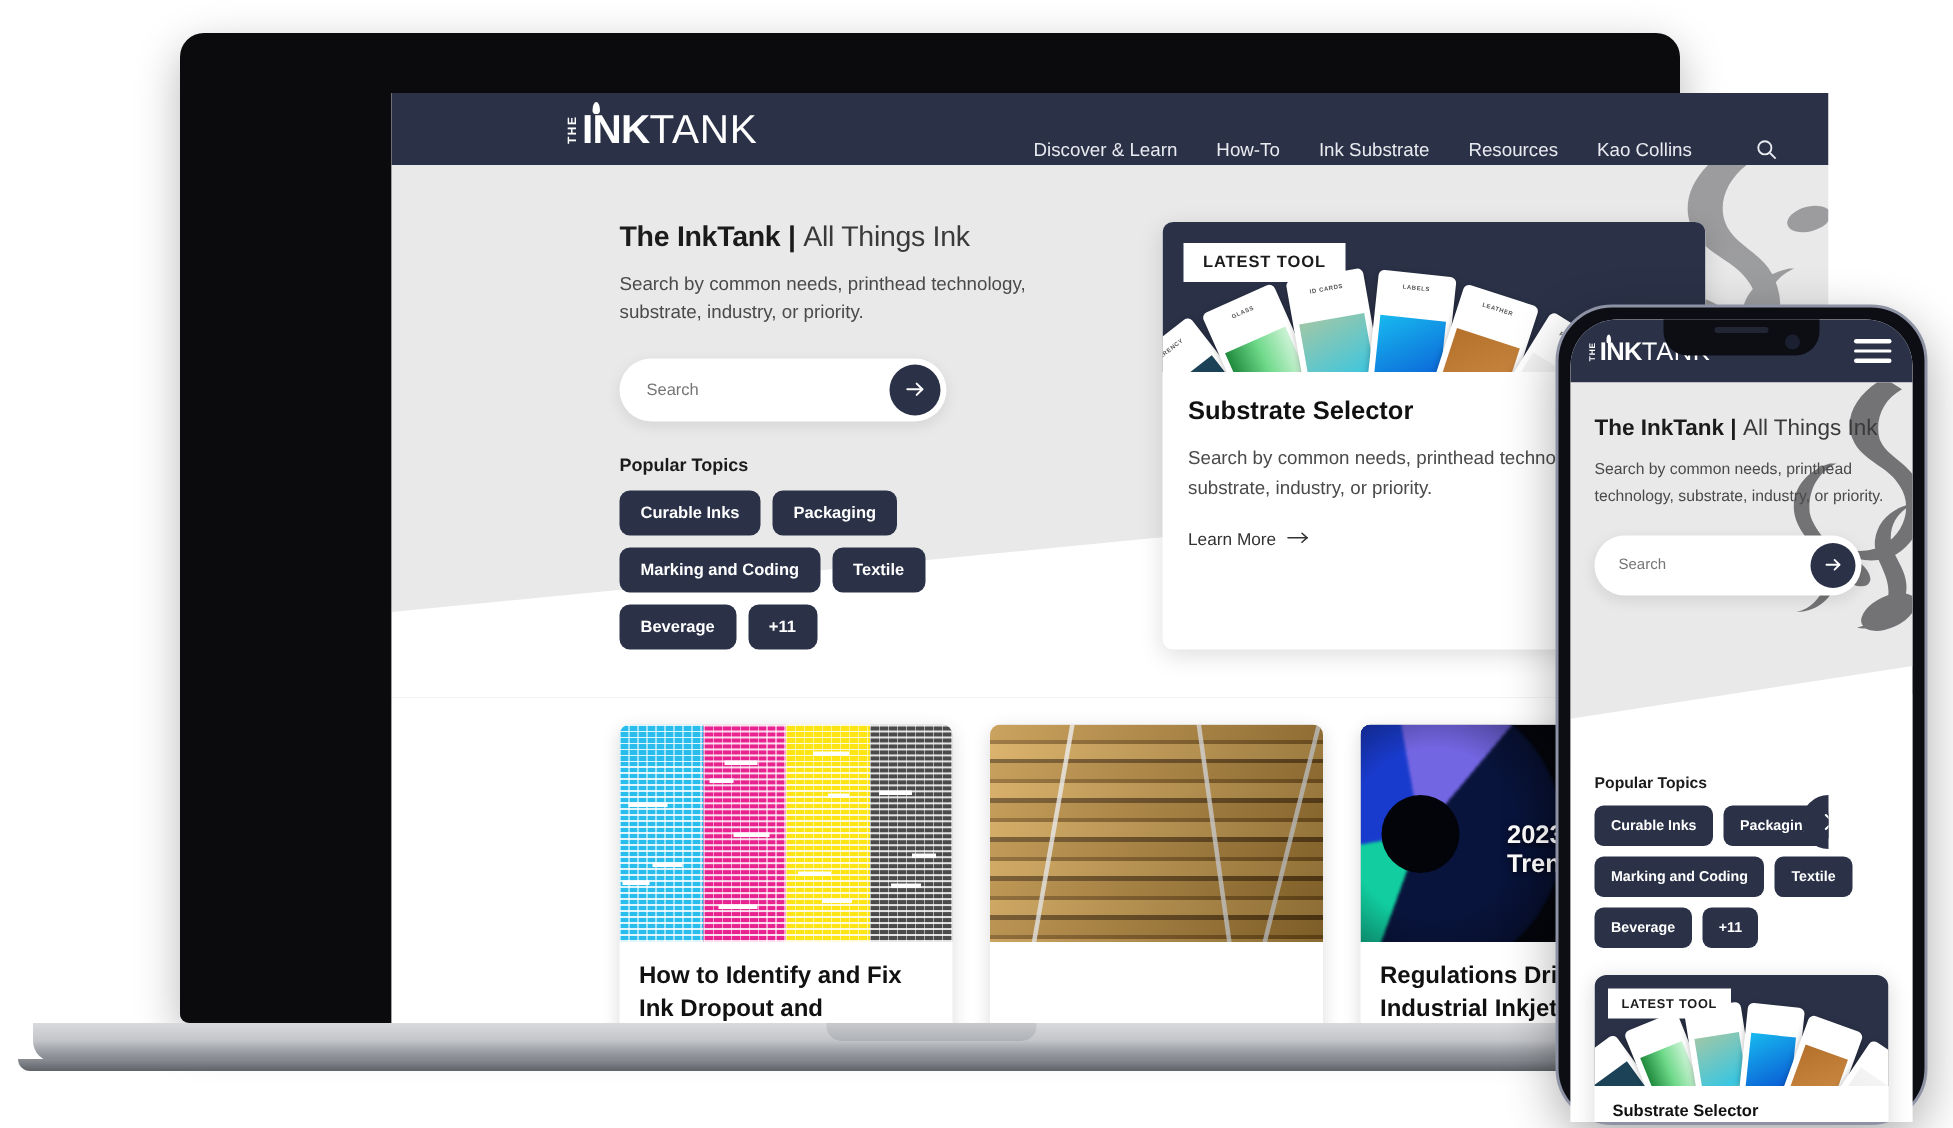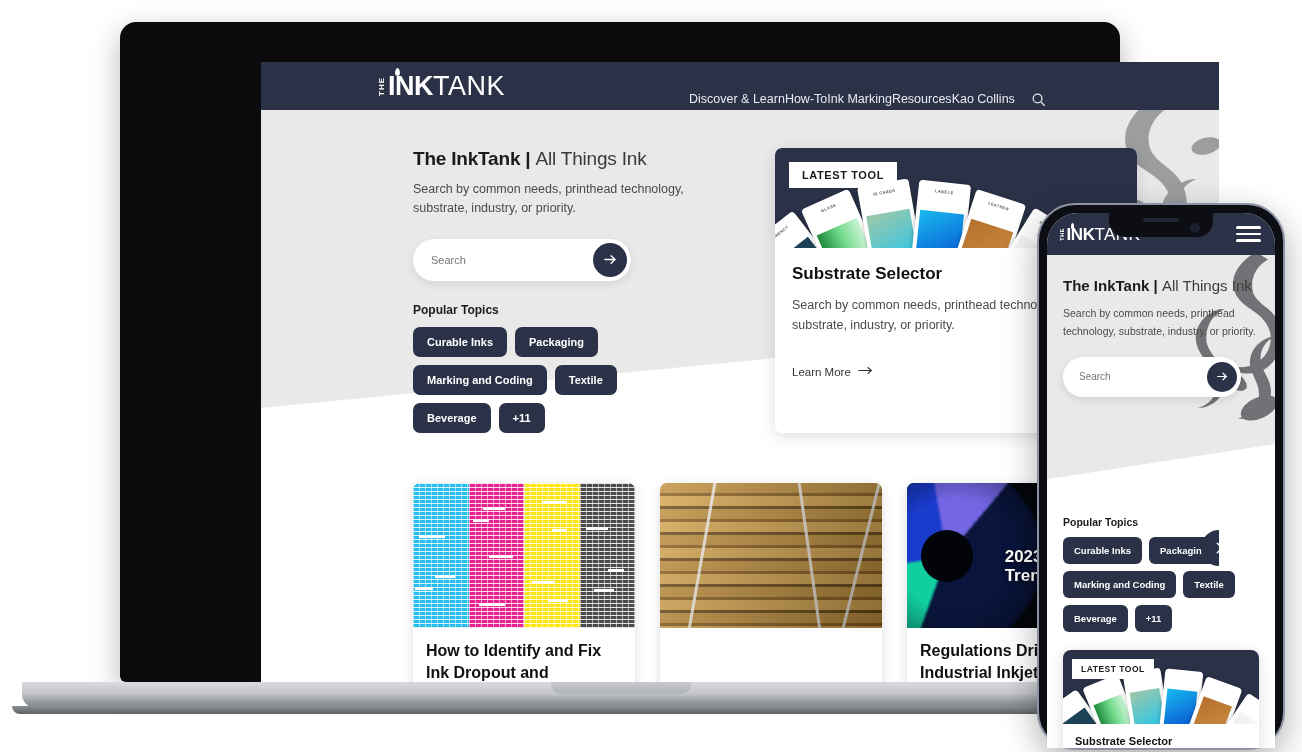--- a/index.html
+++ b/index.html
@@ -62,21 +62,21 @@
   .logo-drop {
     position: absolute; left: 7px; top: -5px;
     width: 5px; height: 8px; background: #ffffff;
     border-radius: 50% 50% 50% 50% / 70% 70% 30% 30%;
     transform: rotate(0deg);
   }
   .logo-tank {
     font-size: 27px; font-weight: 300; color: #ffffff;
     letter-spacing: .5px; line-height: 1;
   }
-  .nav-links { display: flex; margin-left: 184px; margin-top: 27px; }
+  .nav-links { display: flex; align-items: center; gap: 26px; margin-left: 184px; margin-top: 27px; }
   .nav-link { color: #e9ebf0; font-size: 12.5px; white-space: nowrap; cursor: pointer; }
   .nav-search-icon { margin-left: 16px; cursor: pointer; display: flex; }
 
   .hero {
     position: relative; height: 355px; background: #e9e9e9; overflow: hidden;
   }
   .hero-smoke {
     position: absolute; right: -20px; top: -30px;
     width: 330px; height: 330px; opacity: .55;
   }
@@ -133,21 +133,21 @@
     overflow: hidden;
   }
   .fan .card .swatch { position: absolute; left: 4px; right: 4px; top: 30px; bottom: 4px; }
   .fan .card .cap {
     position: absolute; left: 0; right: 0; top: 7px; text-align: center;
     font-size: 4px; font-weight: 700; color: #555; letter-spacing: .4px;
   }
   .tool-body { padding: 16px 17px 18px; }
   .tool-title { font-size: 17px; font-weight: 700; color: #111; margin-bottom: 11px; }
   .tool-desc { font-size: 12.5px; color: #4a4a4a; line-height: 1.6; width: 300px; }
-  .tool-more { margin-top: 31px; font-size: 11.5px; color: #333; display: flex; align-items: flex-start; gap: 7px; cursor: pointer; }
+  .tool-more { margin-top: 19px; font-size: 11.5px; color: #333; display: flex; align-items: flex-start; gap: 7px; cursor: pointer; }
 
   .articles { display: flex; gap: 25px; padding: 18px 0 0 152px; background: #ffffff; }
   .article {
     width: 222px; background: #ffffff; border-radius: 7px; overflow: hidden;
     box-shadow: 0 3px 12px rgba(0,0,0,.14);
   }
   .article-img { height: 145px; position: relative; overflow: hidden; }
   .article-title {
     font-size: 16px; font-weight: 700; color: #111; line-height: 1.35;
     padding: 12px 13px 16px;
@@ -275,21 +275,21 @@
           <span class="logo-the">THE</span>
           <span class="logo-ink">
             <span class="logo-drop"></span>
             <span>INK</span>
           </span>
           <span class="logo-tank">TANK</span>
         </div>
         <div class="nav-links">
           <span class="nav-link">Discover &amp; Learn</span>
           <span class="nav-link">How-To</span>
-          <span class="nav-link">Ink Marking</span>
+          <span class="nav-link">Ink Substrate</span>
           <span class="nav-link">Resources</span>
           <span class="nav-link">Kao Collins</span>
           <span class="nav-search-icon">
             <svg width="15" height="15" viewBox="0 0 24 24" fill="none" stroke="#e9ebf0" stroke-width="2">
               <circle cx="10.5" cy="10.5" r="7"></circle>
                 <line x1="16" y1="16" x2="22" y2="22"></line>
             </svg>
           </span>
         </div>
       </div>

